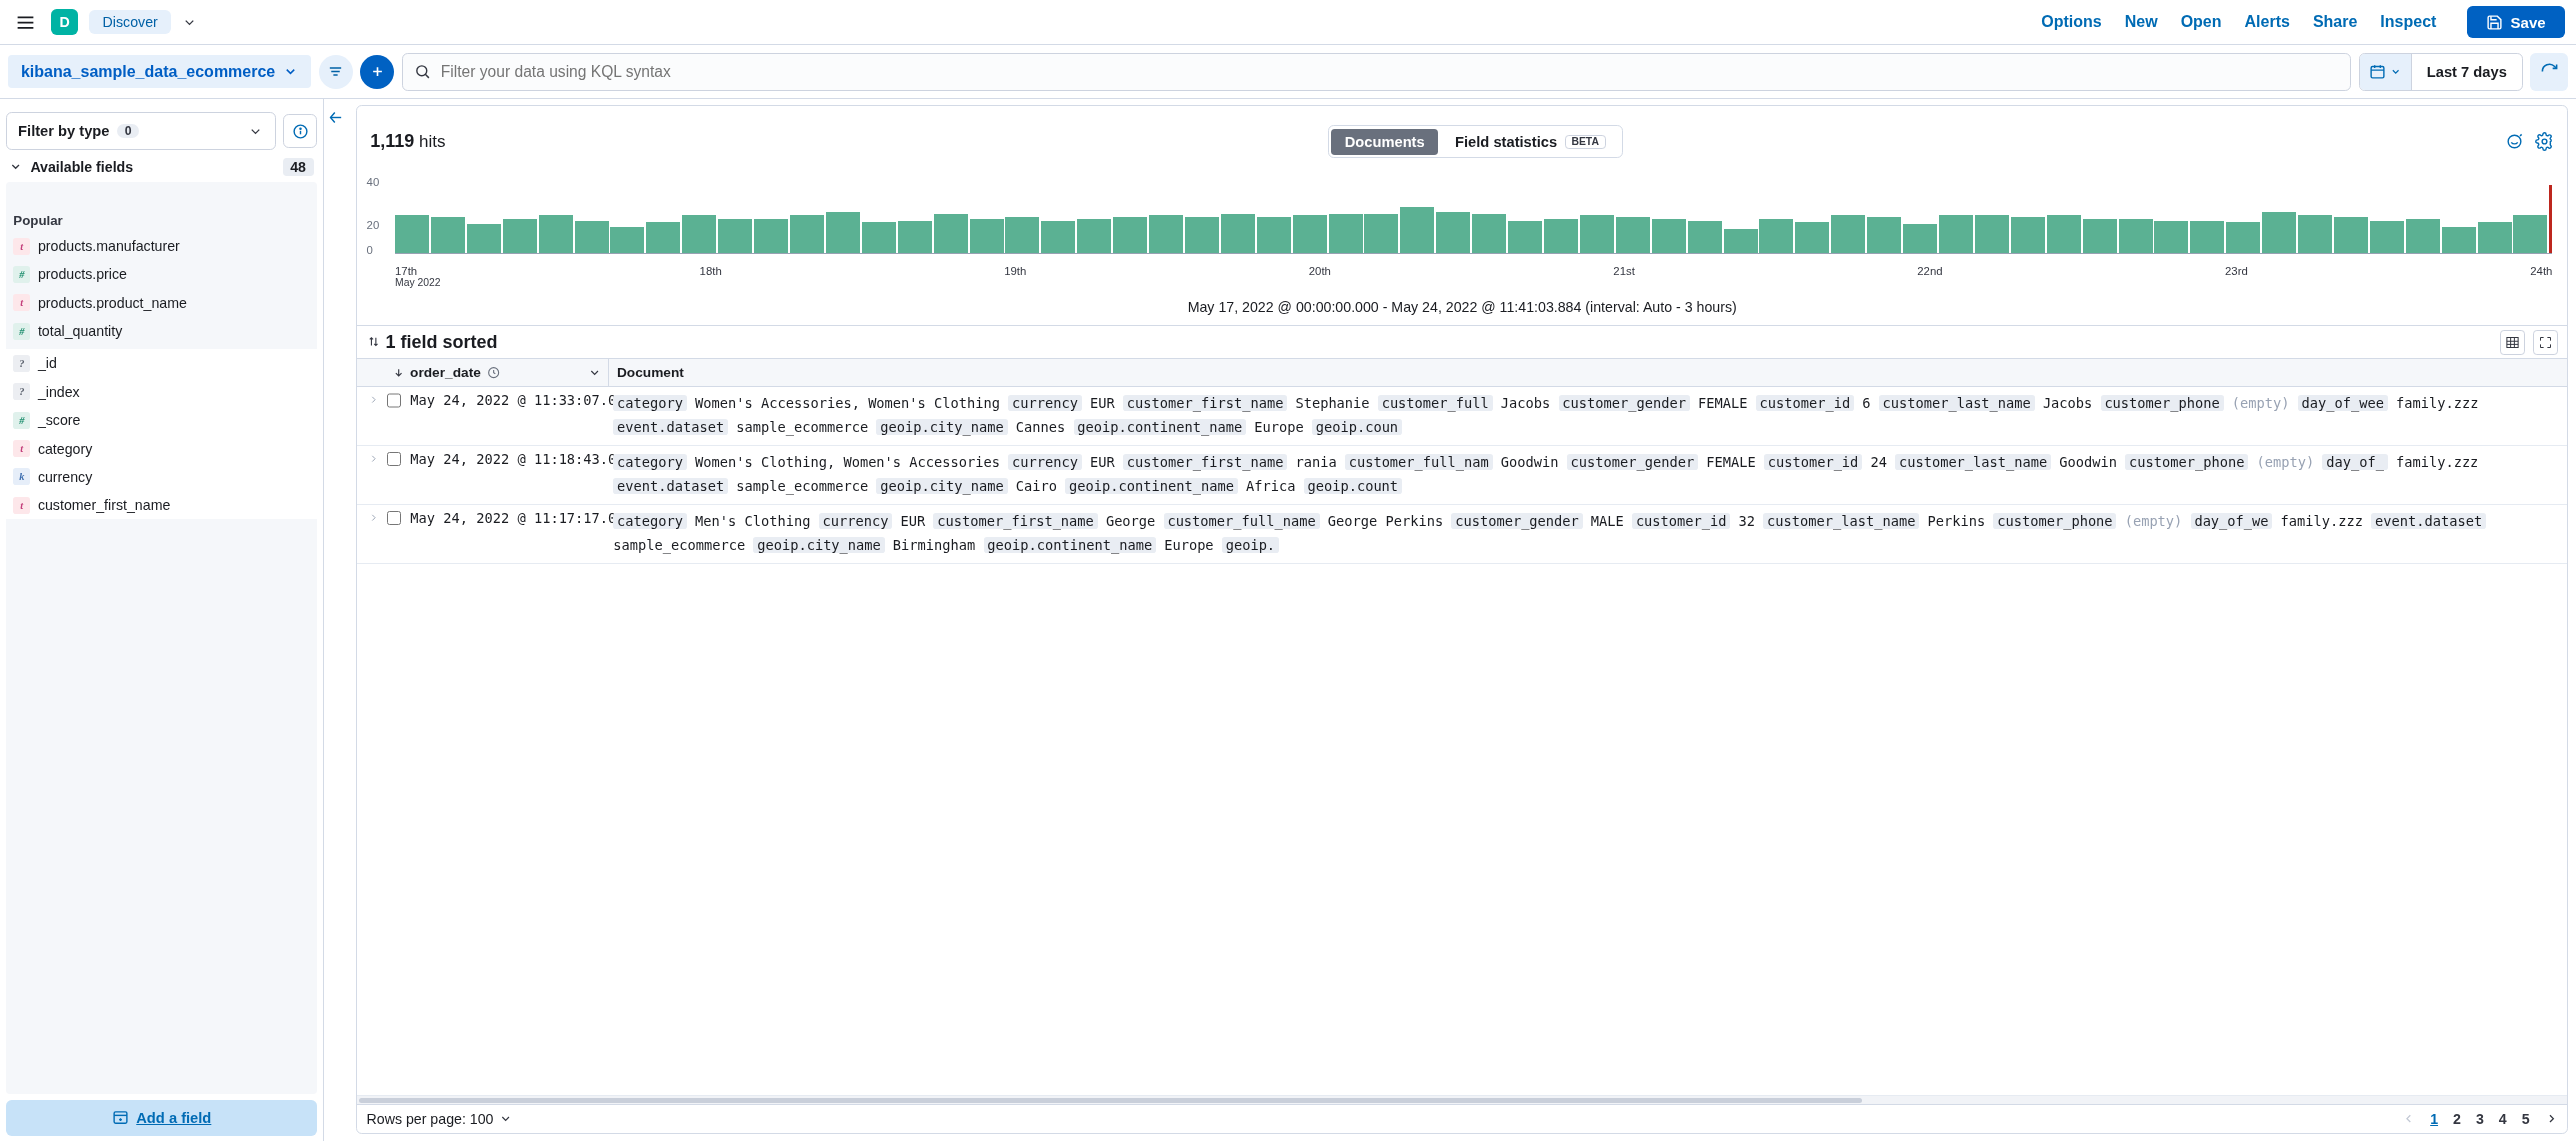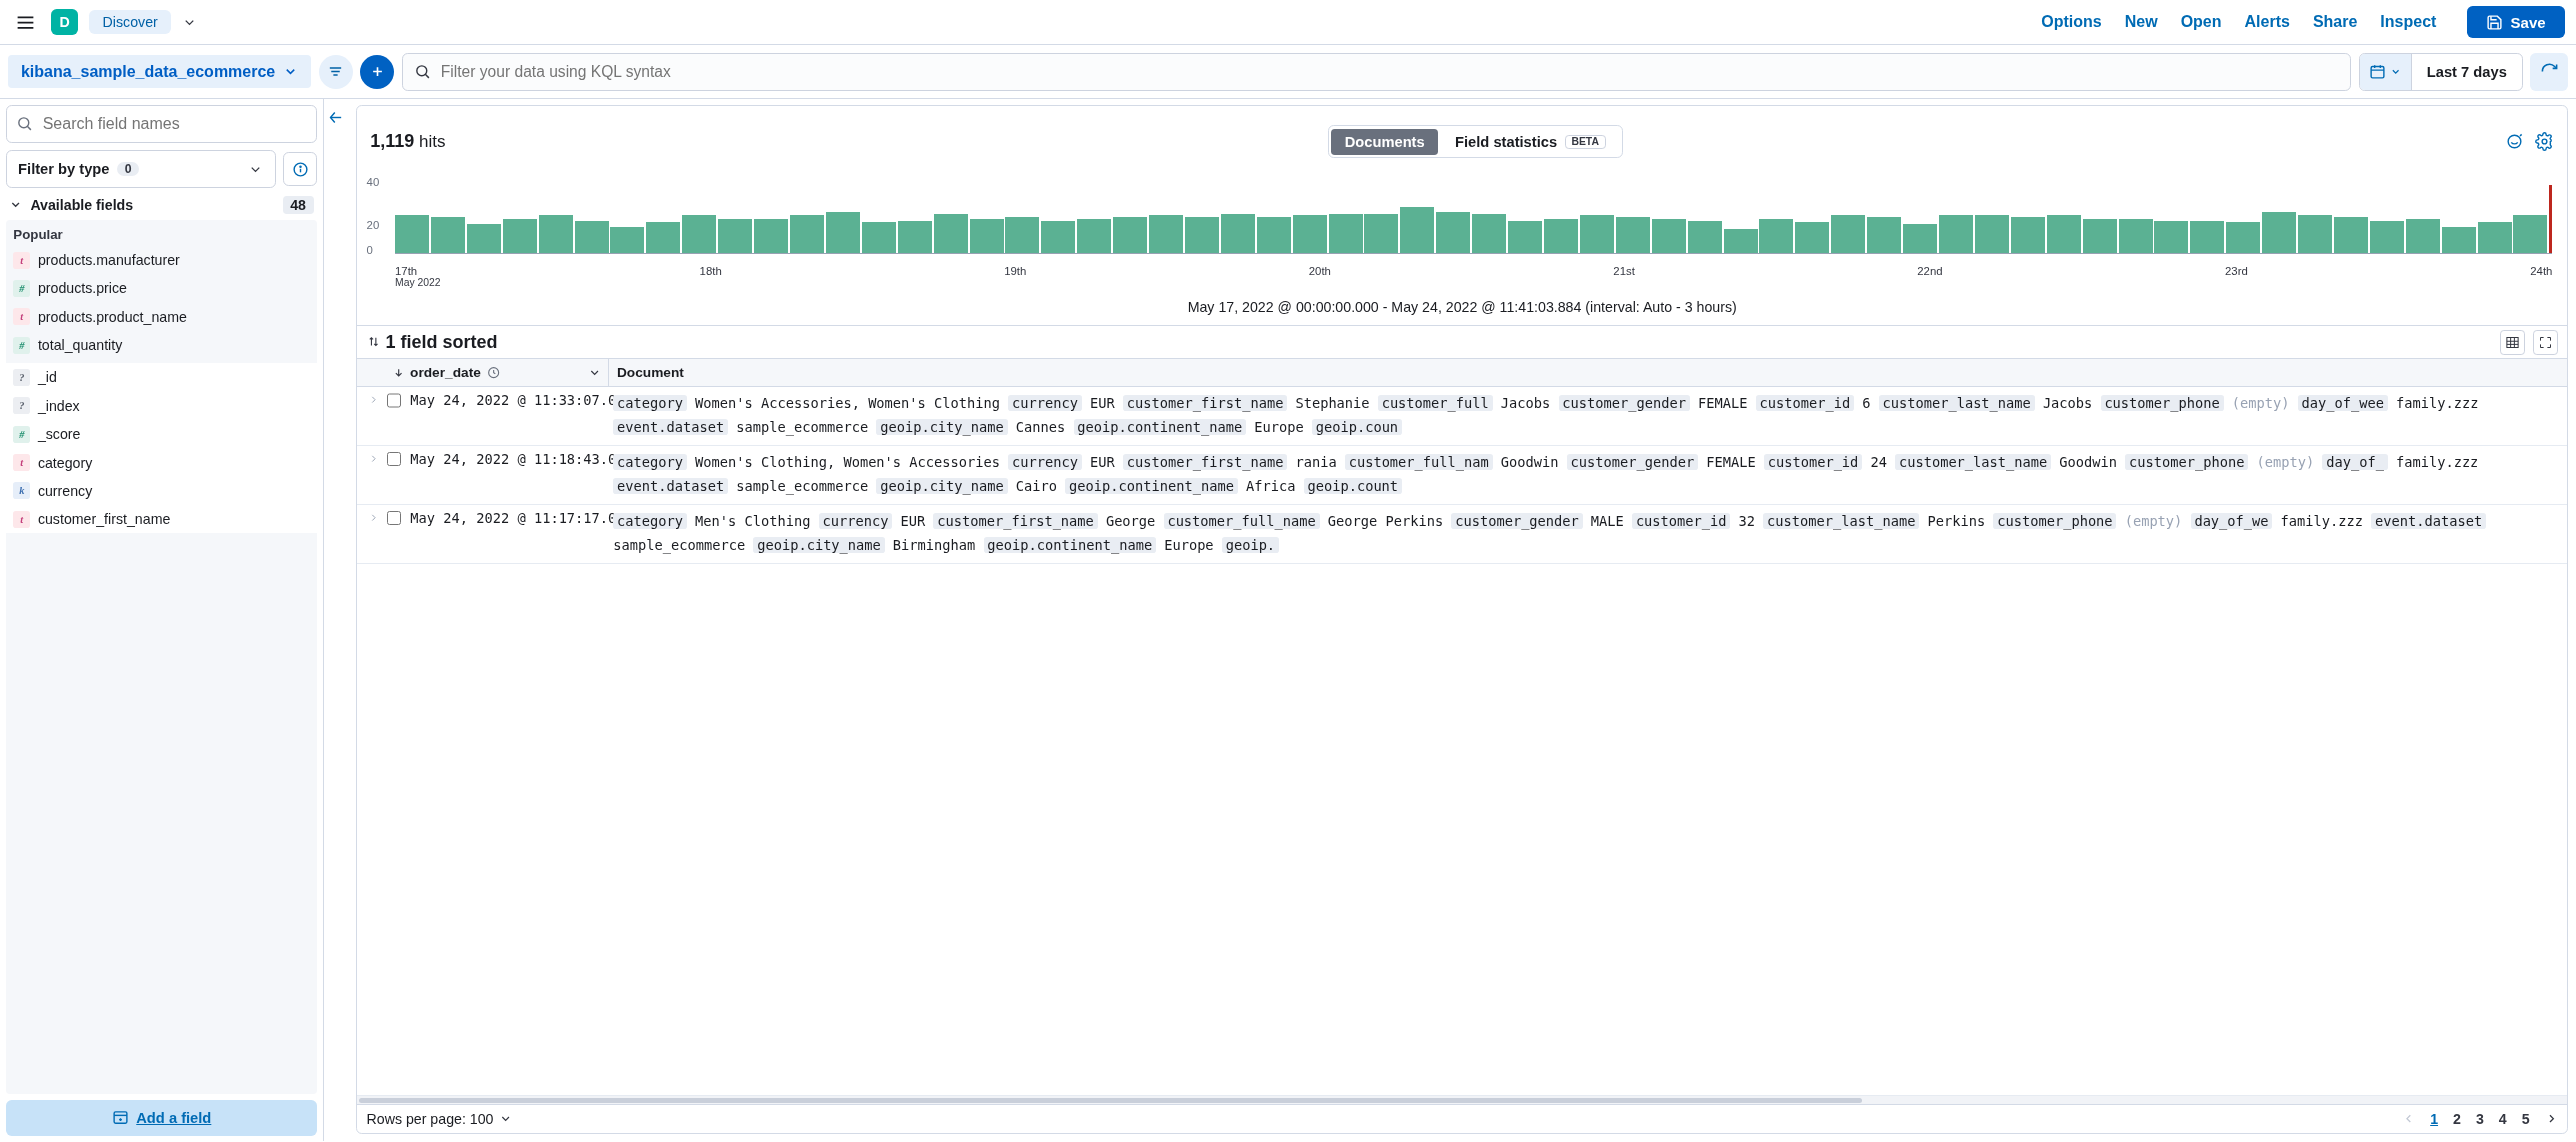--- a/index.html
+++ b/index.html
@@ -43,21 +43,21 @@
 .filter-type { flex: 1; display: flex; align-items: center; justify-content: space-between; border: 0.9px solid #cdd3df; border-radius: 5.7px; padding: 7.6px 11.4px; height: 38px; cursor: pointer; }
 .filter-type-left { display: flex; align-items: center; gap: 7.6px; font-weight: 600; font-size: 14.7px; }
 .badge-count { background: #e9edf3; border-radius: 9.5px; padding: 0 7.6px; font-size: 12.3px; font-weight: 700; color: #343741; }
 .info-circ { width: 34px; height: 34px; border: 0.9px solid #cdd3df; border-radius: 5.7px; display: flex; align-items: center; justify-content: center; color: #006bb4; cursor: pointer; }
 .avail-head { display: flex; align-items: center; gap: 7.6px; padding: 7.6px 3.8px 5.7px; font-weight: 700; font-size: 14.2px; cursor: pointer; }
 .avail-head .spacer { flex: 1; }
 .avail-count { background: #e9edf3; border-radius: 3.8px; padding: 0.9px 7.6px; font-weight: 700; }
 .field-list { flex: 1; overflow-y: auto; background: #f5f7fa; border-radius: 3.8px; padding: 3.8px 0 3.8px 0; position: relative; }
 .field-list::-webkit-scrollbar { width: 7.6px; }
 .field-list::-webkit-scrollbar-thumb { background: #c9cfda; border-radius: 3.8px; }
-.popular-label { padding: 3.8px 7.6px; font-weight: 700; font-size: 13.3px; color: #343741; }
+.popular-label { padding: 3.8px 7.6px; font-weight: 700; font-size: 13.3px; color: #343741; margin-top: 24px; }
 .field-item { display: flex; align-items: center; gap: 7.6px; padding: 5.7px 7.6px; cursor: pointer; font-size: 14.2px; }
 .type-token { width: 17px; height: 17px; border-radius: 2.8px; display: inline-flex; align-items: center; justify-content: center; font-size: 10.4px; font-weight: 700; font-style: italic; font-family: Georgia, serif; }
 .tok-t { background: #fde7ea; color: #c4407c; }
 .tok-n { background: #e0f1ec; color: #1f8f6e; }
 .tok-q { background: #eceef2; color: #5a606c; }
 .tok-k { background: #e6eef9; color: #3e6fb0; }
 .field-list-plain { padding-top: 3.8px; }
 .add-field-btn { margin: 5.7px 0 0; background: #c7e2f8; border-radius: 5.7px; display: flex; align-items: center; justify-content: center; gap: 7.6px; padding: 9.5px 0; cursor: pointer; }
 .add-field-btn span { color: #006bb4; font-weight: 700; text-decoration: underline; font-size: 14.7px; }
 .add-field-btn svg { color: #006bb4; }
@@ -208,27 +208,20 @@
 
 <div class="main">
 
   <div class="sidebar">
     <div class="collapse-handle">
       <svg width="17" height="17" viewBox="0 0 24 24" fill="none" stroke="currentColor" stroke-width="2">
           <path d="M11 5l-6 7 6 7"></path>
           <path d="M20 12H5"></path>
         </svg>
     </div>
-    <div class="field-search">
-      <svg width="17" height="17" viewBox="0 0 24 24" fill="none" stroke="#69707d" stroke-width="2">
-          <circle cx="11" cy="11" r="7"></circle>
-          <path d="M21 21l-5-5"></path>
-        </svg>
-      <input placeholder="Search field names" style="">
-    </div>
     <div class="filter-type-row">
       <div class="filter-type">
         <div class="filter-type-left">
           <span>Filter by type</span>
           <span class="badge-count">0</span>
         </div>
         <svg width="15" height="15" viewBox="0 0 24 24" fill="none" stroke="#343741" stroke-width="2.2">
             <path d="M6 9l6 6 6-6"></path>
           </svg>
       </div>

